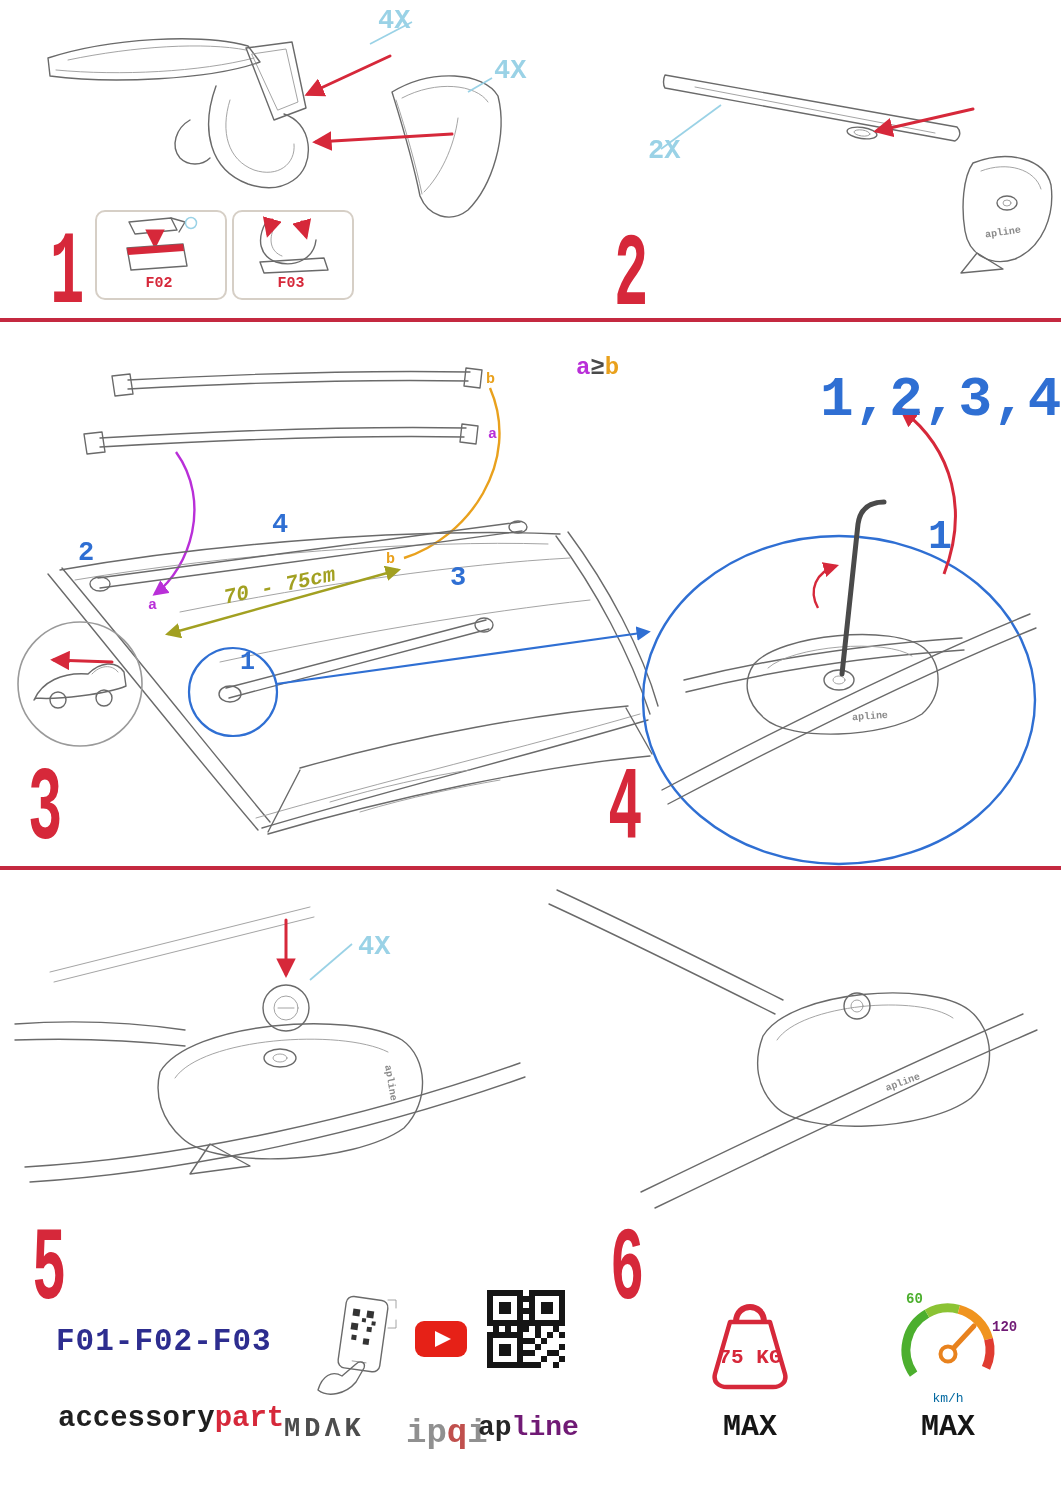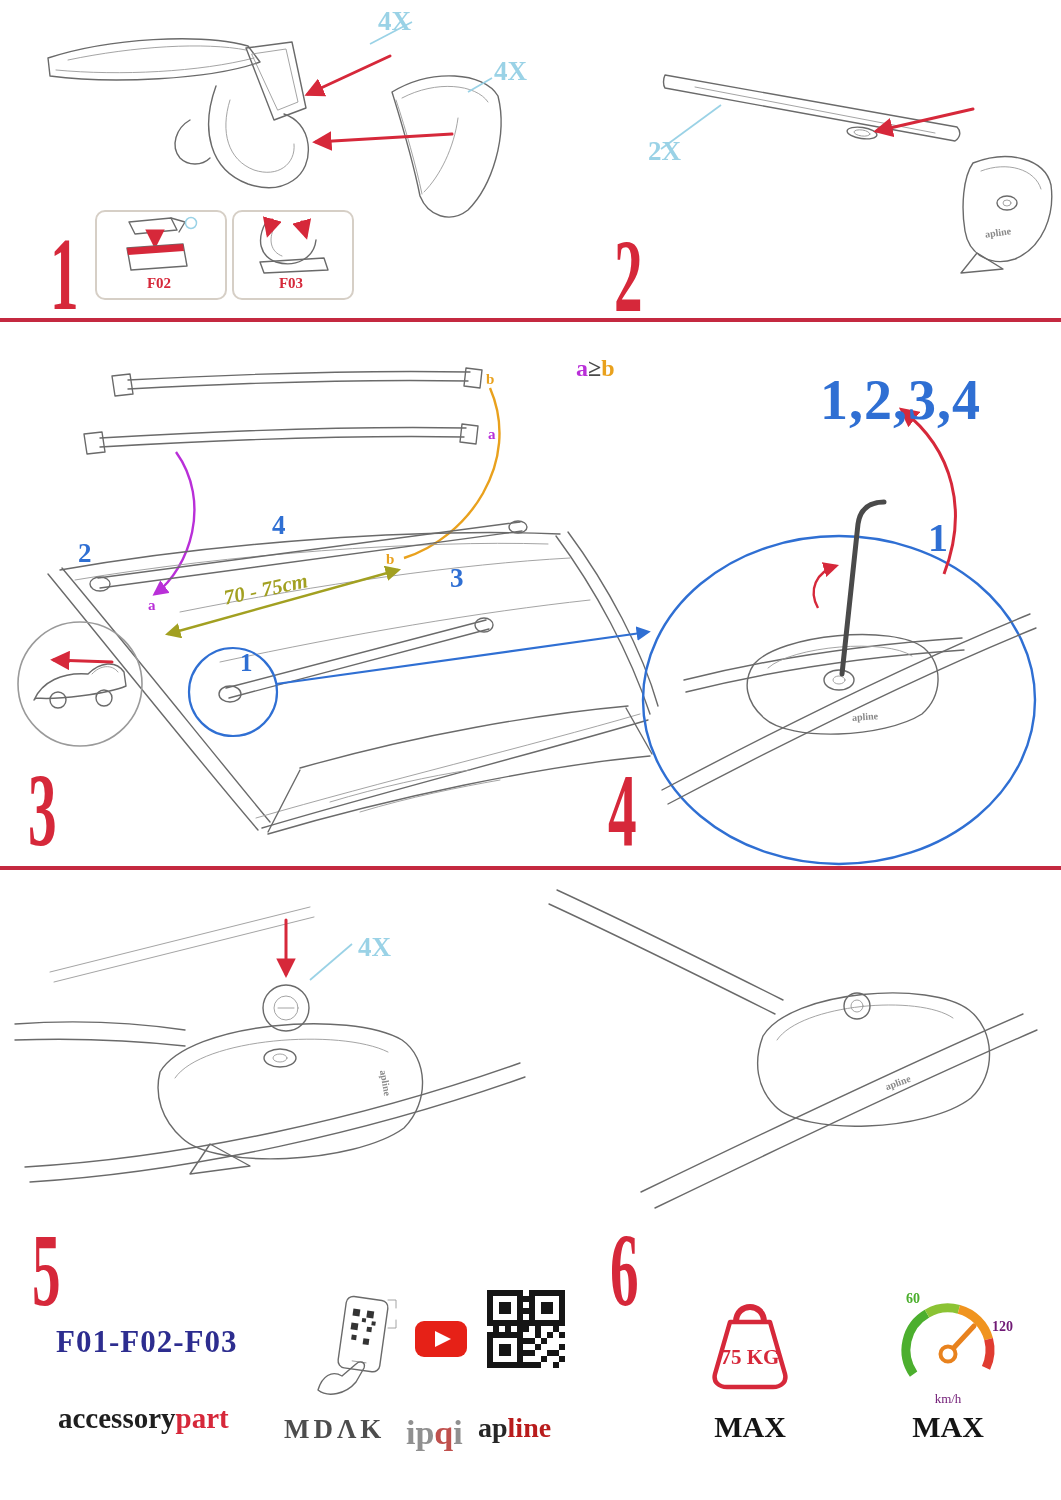--- a/index.html
+++ b/index.html
@@ -1,17 +1,17 @@
 <!DOCTYPE html>
 <html><head>
 <meta charset="utf-8">
 <style>
   html,body{margin:0;padding:0;background:#ffffff;}
   #page{position:relative;width:1061px;height:1500px;background:#fff;
-        font-family:Liberation Serif, serif;overflow:hidden;border-radius:15px;}
+        font-family:Liberation Mono, monospace;overflow:hidden;border-radius:15px;}
   svg.art{position:absolute;overflow:visible;}
   .ln{fill:none;stroke:#6a6a6a;stroke-width:1.4;stroke-linecap:round;stroke-linejoin:round;}
   .lnthin{fill:none;stroke:#9a9a9a;stroke-width:0.9;stroke-linecap:round;stroke-linejoin:round;}
   .redline{fill:none;stroke:#d6283a;stroke-width:3;stroke-linecap:round;}
   .cyanline{fill:none;stroke:#9ad2e6;stroke-width:1.7;}
   .divider{position:absolute;left:0;width:1061px;height:4px;background:#c42940;}
   .stepnum{position:absolute;color:#d6283a;font-weight:700;font-size:104px;line-height:1;
            transform:scaleX(0.55);transform-origin:left top;letter-spacing:-3px;}
   .cyan{position:absolute;color:#9ad2e6;font-weight:700;font-size:27px;line-height:1;}
   .bluelabel{position:absolute;color:#2f6fd3;font-weight:700;line-height:1;}
@@ -318,36 +318,36 @@
     </g>
   </svg>
 
   <div class="brandrow" style="left:284px;top:1416px;color:#4d4d4d;font-size:27px;letter-spacing:4px">MDΛK</div>
 
   <div class="brandrow" style="left:406px;top:1416px;font-size:34px">
     <span style="color:#909090">ip</span><span style="color:#c0504d">q</span><span style="color:#909090">i</span>
   </div>
 
   <div class="brandrow" style="left:478px;top:1414px;font-size:28px">
-    <span style="color:#262626">ap</span><span style="color:#b91c1c">line</span>
+    <span style="color:#262626">ap</span><span style="color:#701a75">line</span>
   </div>
 
   <svg class="art" style="left:698px;top:1288px;width:104px;height:106px" viewBox="0 0 104 106">
     <path d="M38,34 C38,14 66,14 66,34" fill="none" stroke="#d6283a" stroke-width="6" stroke-linecap="round"></path>
     <path d="M32,34 L72,34 L87,86 C89,94 83,99 75,99 L29,99 C21,99 15,94 17,86 Z" fill="#ffffff" stroke="#d6283a" stroke-width="4.5" stroke-linejoin="round"></path>
   </svg>
   <div class="weighttxt" style="left:700px;top:1347px;width:100px">75 KG</div>
   <div class="maxlabel" style="left:700px;top:1412px;width:100px">MAX</div>
 
   <svg class="art" style="left:890px;top:1288px;width:118px;height:112px" viewBox="0 0 118 112">
     <path d="M23.6,86.1 A42,42 0 0 1 37,25.6" fill="none" stroke="#4caf2e" stroke-width="9"></path>
     <path d="M37,25.6 A42,42 0 0 1 68.9,21.4" fill="none" stroke="#8bc334" stroke-width="9"></path>
     <path d="M68.9,21.4 A42,42 0 0 1 98.6,51.1" fill="none" stroke="#f0941f" stroke-width="9"></path>
     <path d="M98.6,51.1 A42,42 0 0 1 96,79.8" fill="none" stroke="#e03c31" stroke-width="9"></path>
     <line x1="58" y1="66" x2="84" y2="38" stroke="#e8821e" stroke-width="5" stroke-linecap="round"></line>
     <circle cx="58" cy="66" r="7.5" fill="#fff" stroke="#e8821e" stroke-width="4"></circle>
   </svg>
   <div class="speedsmall" style="left:906px;top:1292px;color:#4caf2e">60</div>
   <div class="speedsmall" style="left:992px;top:1320px;color:#701a75">120</div>
-  <div class="speedsmall" style="left:918px;top:1392px;width:60px;text-align:center;color:#701a75;font-weight:400;font-size:13px">km/h</div>
+  <div class="speedsmall" style="left:918px;top:1392px;width:60px;text-align:center;color:#0369a1;font-weight:400;font-size:13px">km/h</div>
   <div class="maxlabel" style="left:906px;top:1412px;width:84px">MAX</div>
 
 </div>
 
 </body></html>

